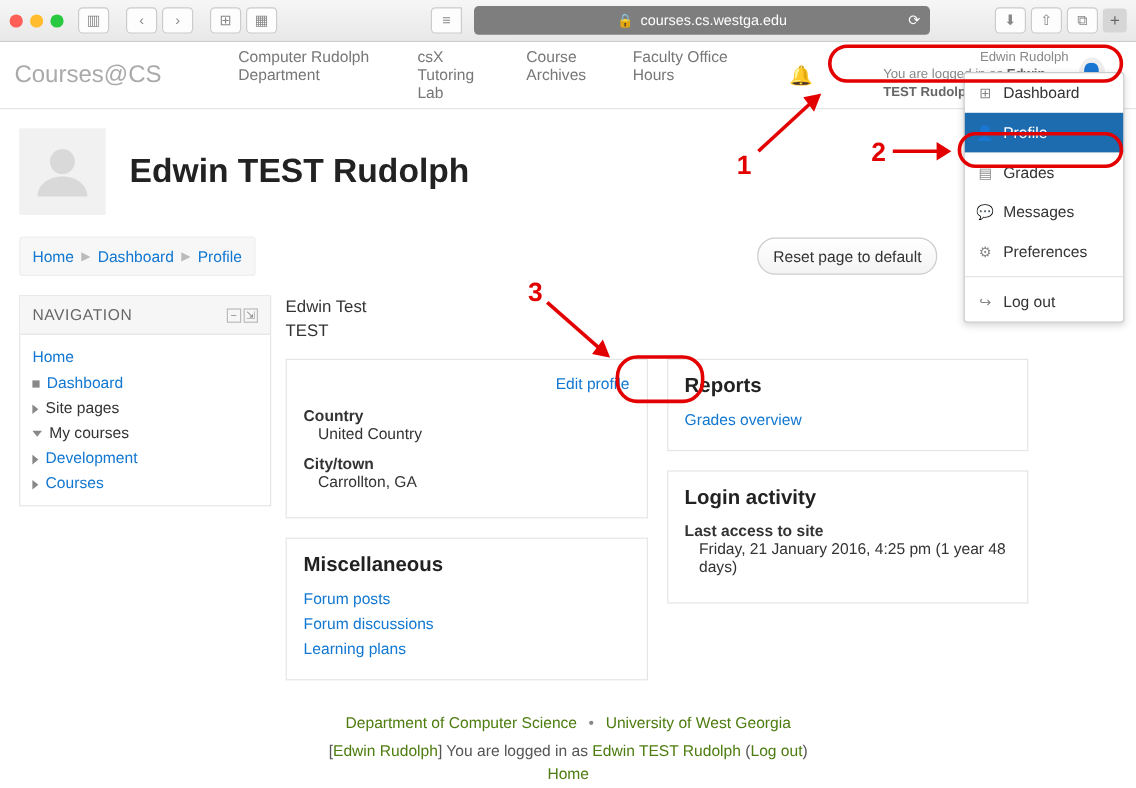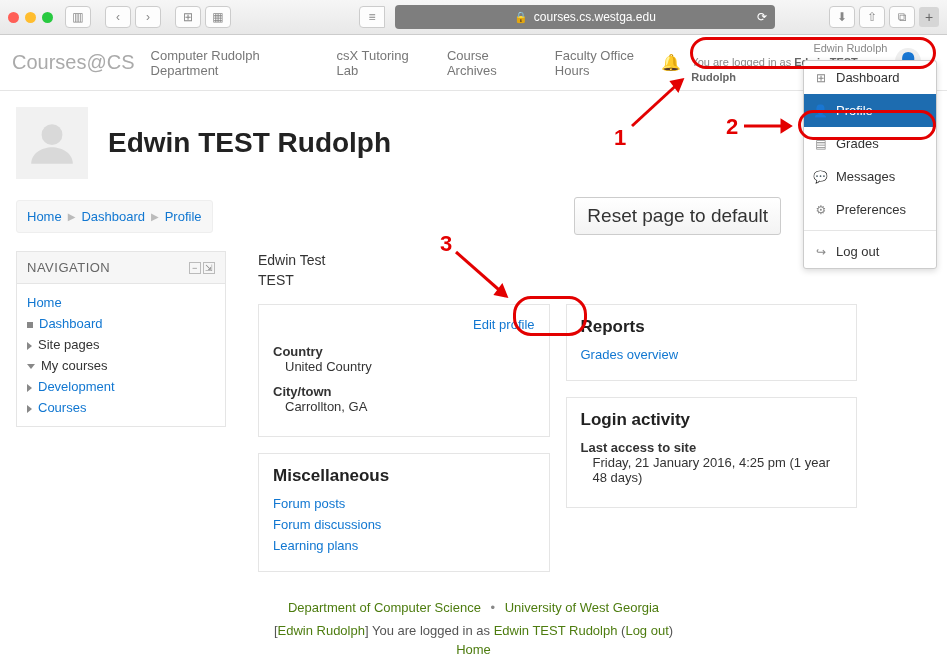--- a/index.html
+++ b/index.html
@@ -13,21 +13,21 @@
 .dot.y { background: #ffbd2e; }
 .dot.g { background: #28c940; }
 .chrome-btn { width: 26px; height: 22px; border: 1px solid #ccc; border-radius: 4px; background: #fdfdfd; display: flex; align-items: center; justify-content: center; color: #888; font-size: 12px; }
 .chrome-spacer { flex: 0 0 auto; width: 6px; }
 .url-bar { flex: 1; height: 24px; background: #7e7e7e; border-radius: 4px; color: #fff; display: flex; align-items: center; justify-content: center; font-size: 12px; position: relative; margin: 0 6px; }
 .url-bar .lock { margin-right: 6px; font-size: 11px; }
 .url-bar .reload { position: absolute; right: 8px; font-size: 12px; }
 .tab-plus { width: 20px; height: 20px; background: #d6d6d6; border-radius: 3px; display:flex; align-items:center; justify-content:center; color:#666; font-size:14px; }
 
 
-.topbar { height: 56px; background: #fff; border-bottom: 1px solid #e5e5e5; display: flex; align-items: center; padding: 4px 12px; position: relative; }
+.topbar { height: 56px; background: #fff; border-bottom: 1px solid #e5e5e5; display: flex; align-items: center; padding: 4px 12px; position: relative; gap: 48px; }
 .brand { font-size: 20px; color: #aaa; font-weight: 300; margin-right: 16px; }
 .nav-links { display: flex; gap: 22px; }
 .nav-links span { color: #777; font-size: 13px; cursor: pointer; }
 .bell { margin-left: auto; color: #999; font-size: 16px; margin-right: 10px; }
 .user-box { display: flex; flex-direction: column; align-items: flex-end; font-size: 11px; color: #888; line-height: 1.3; }
 .user-box .line2 b { color: #666; font-weight: 600; }
 .avatar-sm { width: 28px; height: 28px; border-radius: 50%; background: #eee; margin-left: 8px; display:flex; align-items:center; justify-content:center; color:#bbb; font-size:18px; }
 .user-wrap { display: flex; align-items: center; position: relative; padding-right: 14px; }
 .user-caret { position:absolute; right:0; color:#bbb; font-size:10px; }
 
@@ -49,23 +49,23 @@
 .page { padding: 16px 16px 0; position: relative; }
 .profile-head { display: flex; align-items: center; gap: 20px; margin-bottom: 18px; }
 .avatar-lg { width: 72px; height: 72px; background: #f1f1f1; display:flex; align-items:center; justify-content:center; }
 .avatar-lg svg { width: 50px; height: 50px; fill: #d9d9d9; }
 .profile-head h1 { font-size: 28px; font-weight: 700; color: #222; }
 
 .row-mid { display: flex; align-items: center; margin-bottom: 16px; }
 .breadcrumb { background: #f7f7f7; border: 1px solid #eee; border-radius: 3px; padding: 8px 10px; font-size: 13px; display:flex; align-items:center; gap:4px; }
 .breadcrumb a { color: #1177d1; text-decoration: none; }
 .breadcrumb .sep { color: #bbb; font-size: 10px; margin: 0 2px; }
-.reset-btn { margin-left: auto; border: 1px solid #ccc; background: linear-gradient(#fff,#f3f3f3); border-radius: 3px; padding: 7px 12px; font-size: 19px; color: #333; cursor: pointer; margin-right: 150px; }
-
-.cols { display: flex; gap: 32px; align-items: flex-start; }
+.reset-btn { margin-left: auto; border: 1px solid #ccc; background: linear-gradient(#fff,#f3f3f3); border-radius: 15px; padding: 7px 12px; font-size: 13px; color: #333; cursor: pointer; margin-right: 150px; }
+
+.cols { display: flex; gap: 12px; align-items: flex-start; }
 .sidebar { width: 210px; border: 1px solid #e5e5e5; }
 .sidebar-hd { background: #f6f6f6; border-bottom: 1px solid #e5e5e5; padding: 8px 10px; font-size: 13px; color: #666; letter-spacing: 0.5px; display:flex; align-items:center; }
 .sidebar-hd .ctrls { margin-left:auto; display:flex; gap:2px; }
 .sidebar-hd .ctrls span { width:12px; height:12px; border:1px solid #bbb; font-size:9px; display:flex; align-items:center; justify-content:center; color:#888; }
 .sidebar-body { padding: 8px 10px; font-size: 13px; }
 .sidebar-body .ln { padding: 3px 0; }
 .sidebar-body a { color: #1177d1; text-decoration: none; }
 .ind1 { padding-left: 12px; }
 .ind2 { padding-left: 28px; }
 .sq { display:inline-block; width:6px; height:6px; background:#888; margin-right:6px; vertical-align:middle; }

